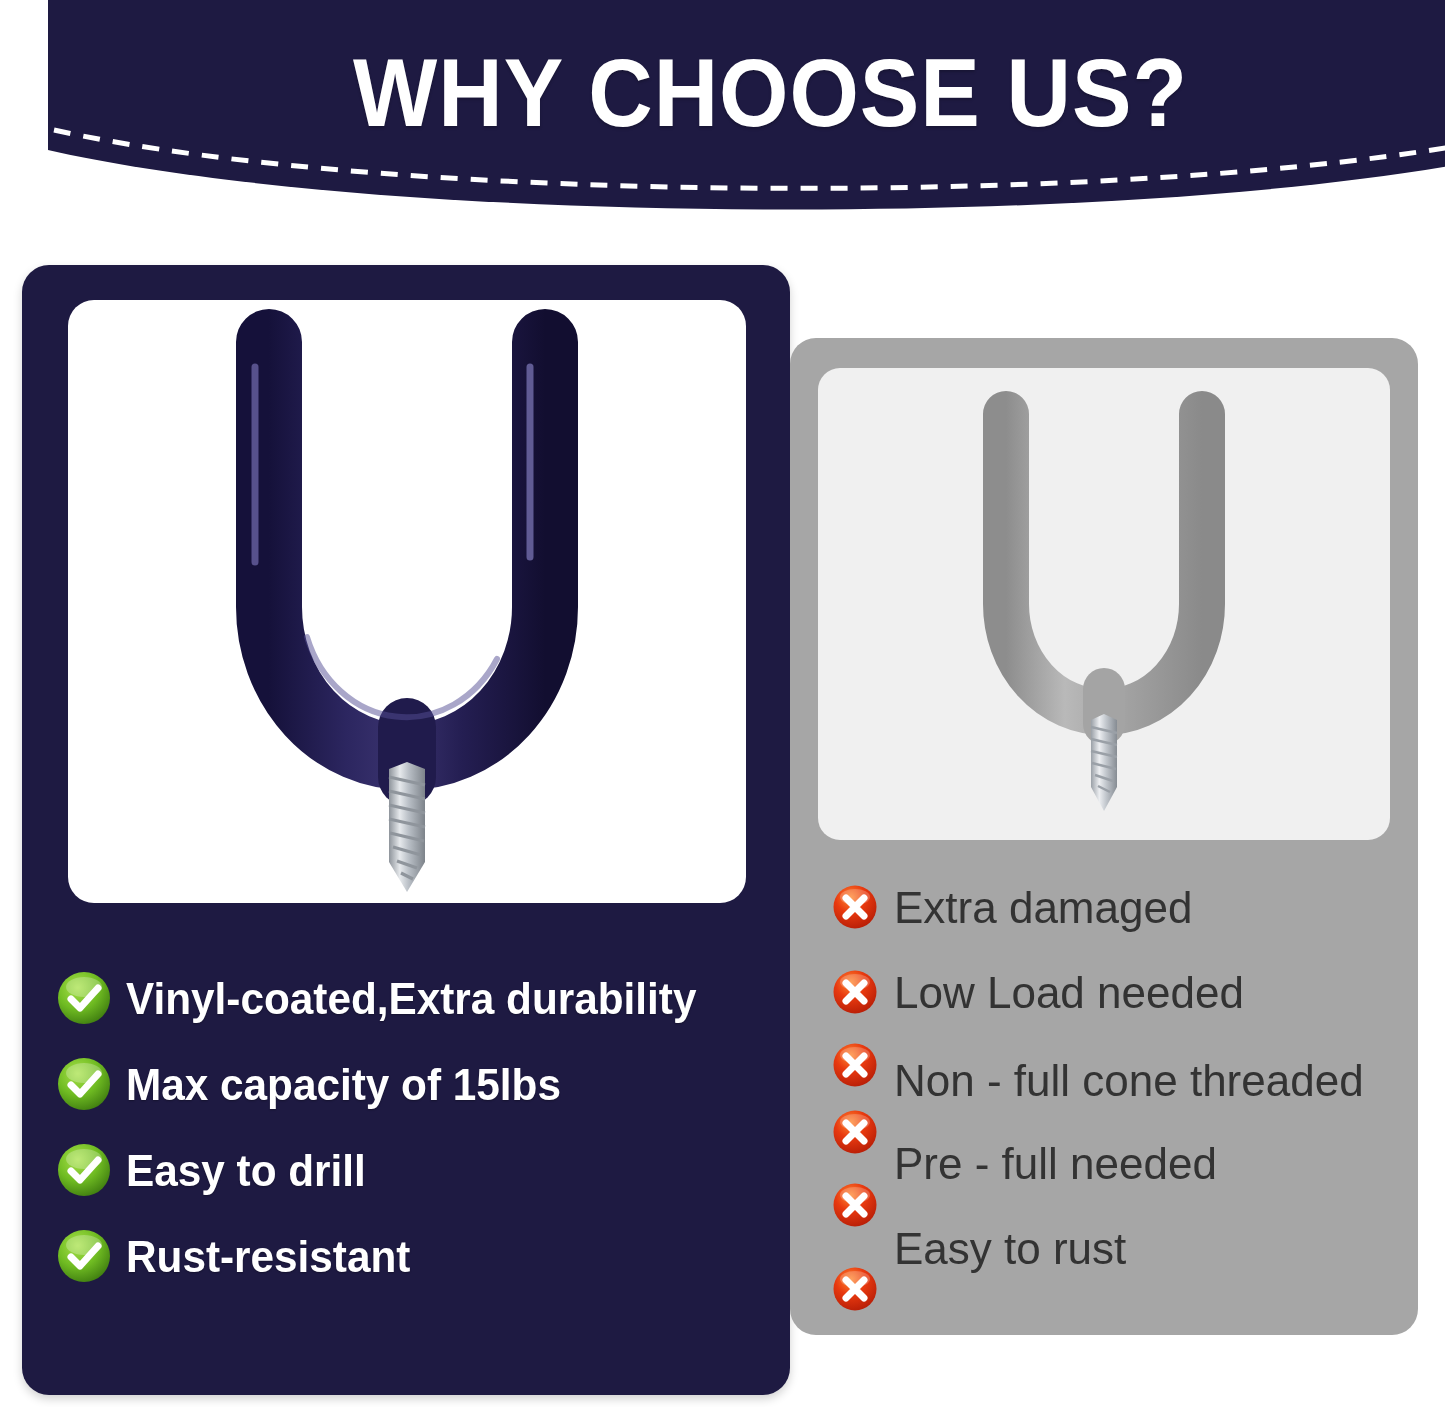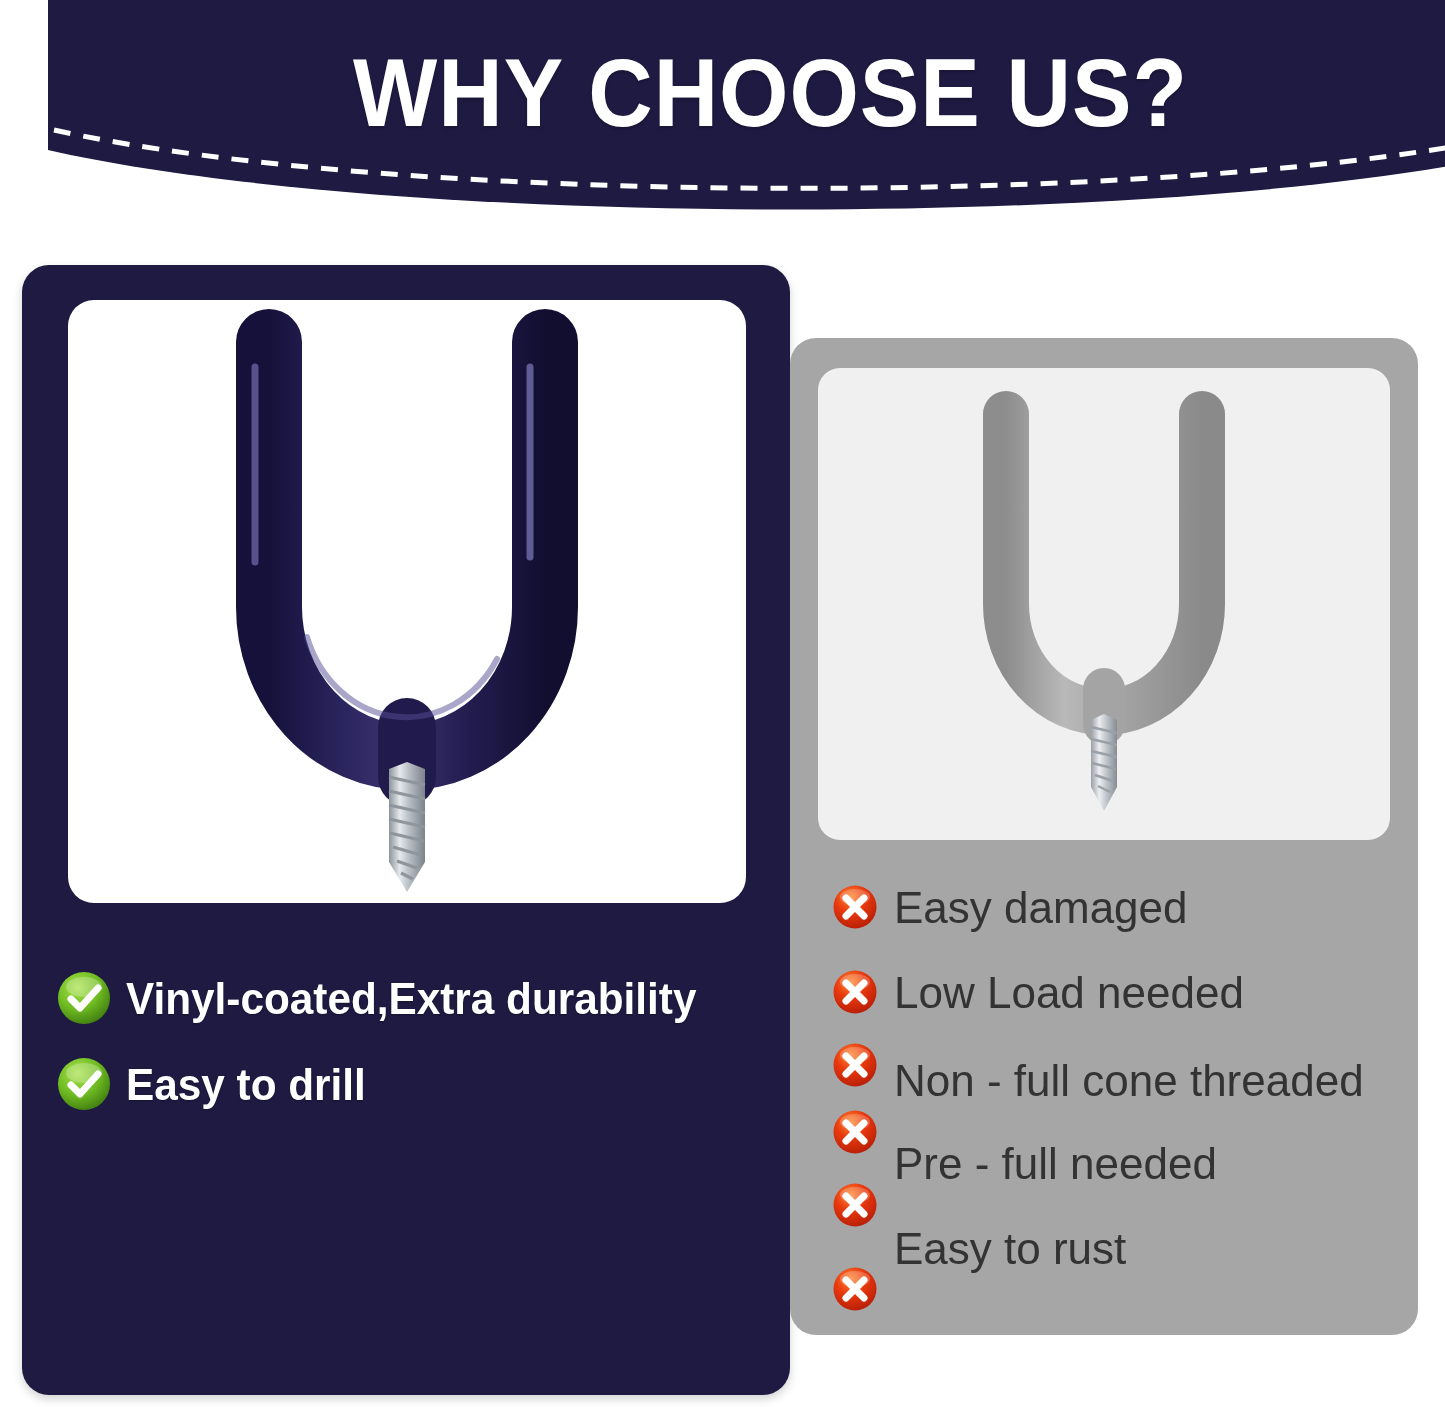--- a/index.html
+++ b/index.html
@@ -198,37 +198,67 @@
             <stop offset="100%" stop-color="#3f7d10"></stop>
               </radialGradient>
             </defs>
           <circle cx="28" cy="28" r="26" fill="url(#gchk1)"></circle>
           <ellipse cx="28" cy="17" rx="18" ry="10" fill="#ffffff" opacity="0.25"></ellipse>
           <path d="M15 29 L24 38 L42 18" fill="none" stroke="#ffffff" stroke-width="7" stroke-linecap="round" stroke-linejoin="round"></path>
         </svg>
         <span class="good-label">Vinyl-coated,Extra durability</span>
       </div>
 
+      <div class="good-row">
+        <svg class="icon-check" width="56" height="56" viewBox="0 0 56 56" xmlns="http://www.w3.org/2000/svg">
+          <defs>
+              <radialGradient id="gchk2" cx="38%" cy="30%" r="75%">
+            <stop offset="0%" stop-color="#a8e24a"></stop>
+                <stop offset="55%" stop-color="#6fbb22"></stop>
+            <stop offset="100%" stop-color="#3f7d10"></stop>
+              </radialGradient>
+            </defs>
+          <circle cx="28" cy="28" r="26" fill="url(#gchk2)"></circle>
+          <ellipse cx="28" cy="17" rx="18" ry="10" fill="#ffffff" opacity="0.25"></ellipse>
+          <path d="M15 29 L24 38 L42 18" fill="none" stroke="#ffffff" stroke-width="7" stroke-linecap="round" stroke-linejoin="round"></path>
+        </svg>
+        <span class="good-label">Max capacity of 15lbs</span>
+      </div>
 
       <div class="good-row">
         <svg class="icon-check" width="56" height="56" viewBox="0 0 56 56" xmlns="http://www.w3.org/2000/svg">
           <defs>
               <radialGradient id="gchk3" cx="38%" cy="30%" r="75%">
             <stop offset="0%" stop-color="#a8e24a"></stop>
                 <stop offset="55%" stop-color="#6fbb22"></stop>
             <stop offset="100%" stop-color="#3f7d10"></stop>
               </radialGradient>
             </defs>
           <circle cx="28" cy="28" r="26" fill="url(#gchk3)"></circle>
           <ellipse cx="28" cy="17" rx="18" ry="10" fill="#ffffff" opacity="0.25"></ellipse>
           <path d="M15 29 L24 38 L42 18" fill="none" stroke="#ffffff" stroke-width="7" stroke-linecap="round" stroke-linejoin="round"></path>
         </svg>
         <span class="good-label">Easy to drill</span>
       </div>
 
+      <div class="good-row">
+        <svg class="icon-check" width="56" height="56" viewBox="0 0 56 56" xmlns="http://www.w3.org/2000/svg">
+          <defs>
+              <radialGradient id="gchk4" cx="38%" cy="30%" r="75%">
+            <stop offset="0%" stop-color="#a8e24a"></stop>
+                <stop offset="55%" stop-color="#6fbb22"></stop>
+            <stop offset="100%" stop-color="#3f7d10"></stop>
+              </radialGradient>
+            </defs>
+          <circle cx="28" cy="28" r="26" fill="url(#gchk4)"></circle>
+          <ellipse cx="28" cy="17" rx="18" ry="10" fill="#ffffff" opacity="0.25"></ellipse>
+          <path d="M15 29 L24 38 L42 18" fill="none" stroke="#ffffff" stroke-width="7" stroke-linecap="round" stroke-linejoin="round"></path>
+        </svg>
+        <span class="good-label">Rust-resistant</span>
+      </div>
 
 
     </div>
   </div>
 
   <div id="bad-panel">
 
     <div id="bad-image-card">
       <svg id="bad-hook-svg" viewBox="0 0 300 430" xmlns="http://www.w3.org/2000/svg">
         <defs>
@@ -339,21 +369,21 @@
                 <stop offset="45%" stop-color="#e8390f"></stop>
             <stop offset="100%" stop-color="#b41c06"></stop>
               </radialGradient>
             </defs>
           <circle cx="23" cy="23" r="21.5" fill="url(#grx6)"></circle>
           <ellipse cx="23" cy="13" rx="15" ry="8" fill="#ffffff" opacity="0.22"></ellipse>
           <path d="M14 14 L32 32 M32 14 L14 32" stroke="#ffffff" stroke-width="7" stroke-linecap="round"></path>
         </svg>
       </div>
 
-      <span class="bad-label" style="top:2px">Easy damaged</span>
+      <span class="bad-label" style="top:2px">Extra damaged</span>
       <span class="bad-label" style="top:87px">Low Load needed</span>
       <span class="bad-label" style="top:175px">Non - full cone threaded</span>
       <span class="bad-label" style="top:258px">Pre - full needed</span>
       <span class="bad-label" style="top:343px">Easy to rust</span>
 
     </div>
   </div>
 
 </div>
 

